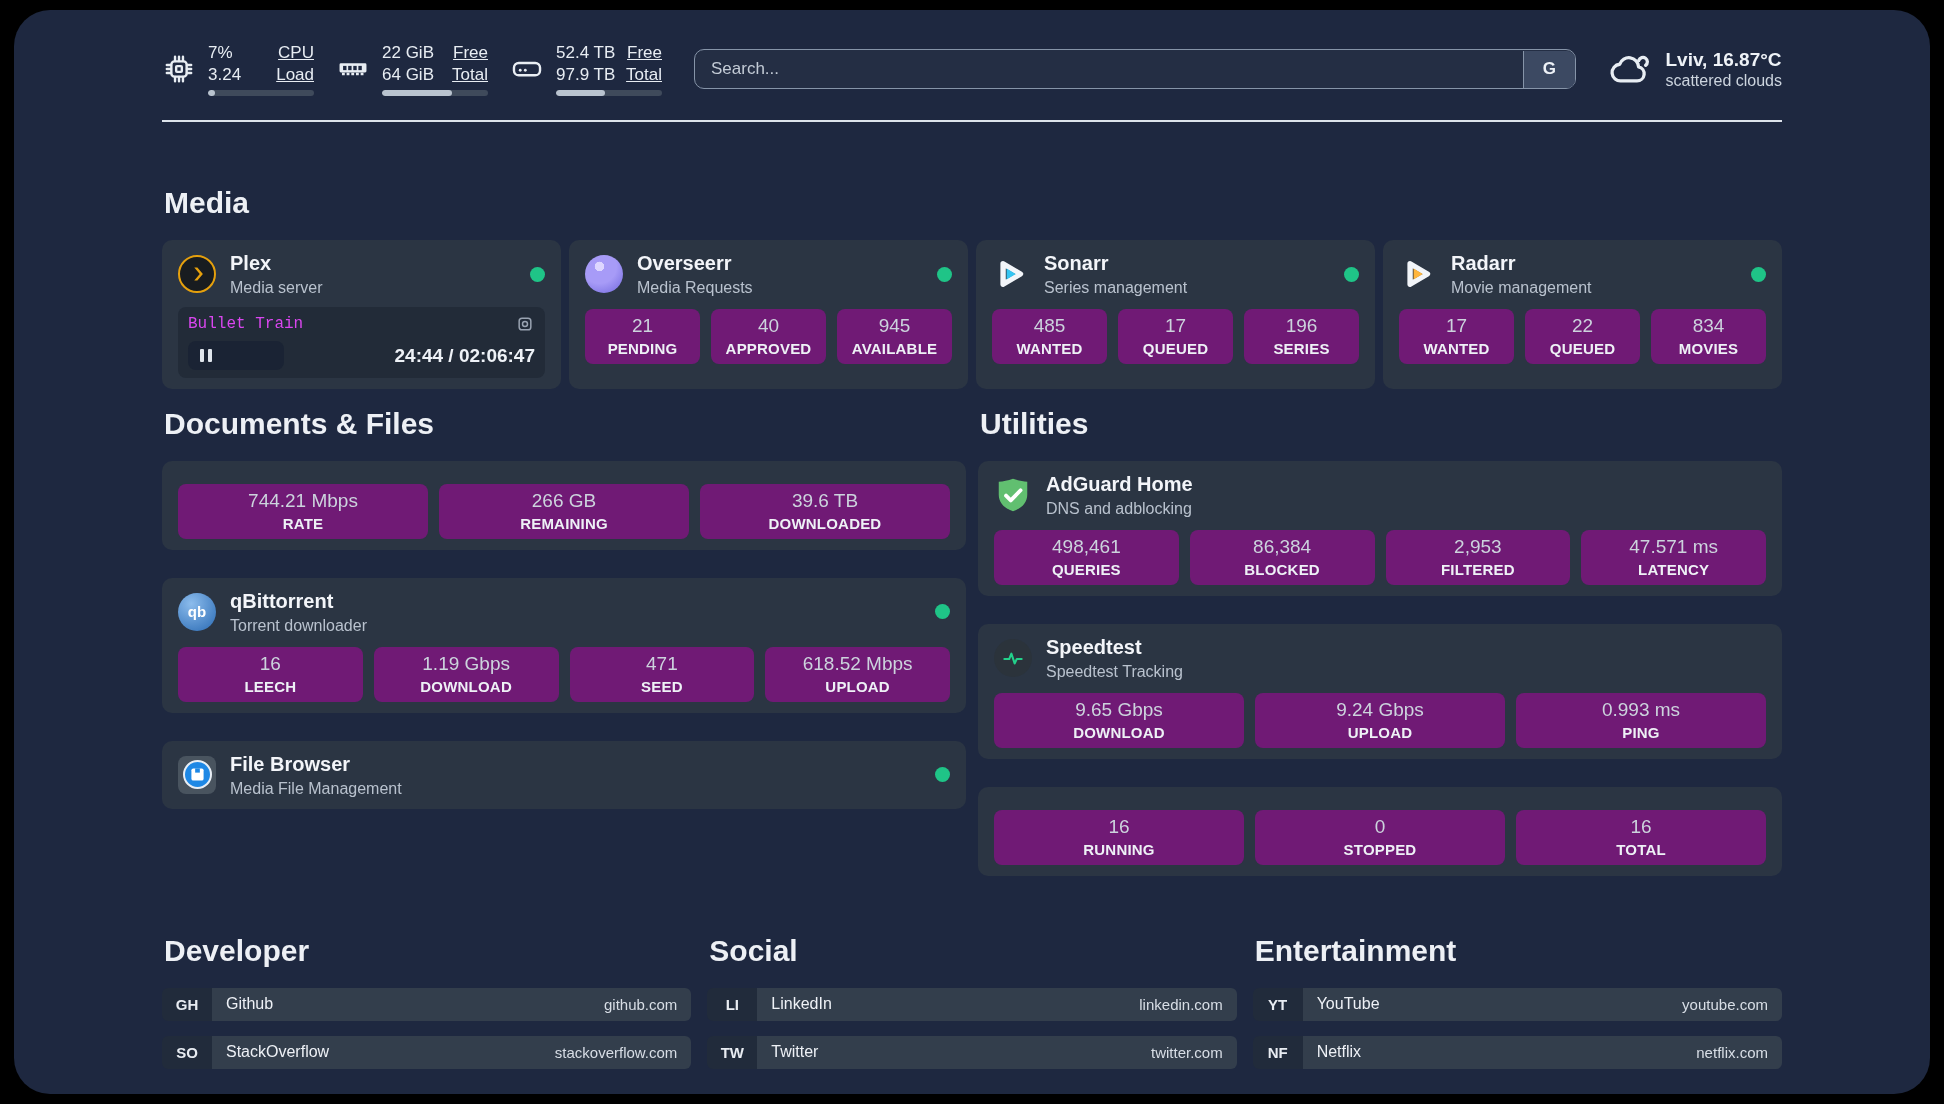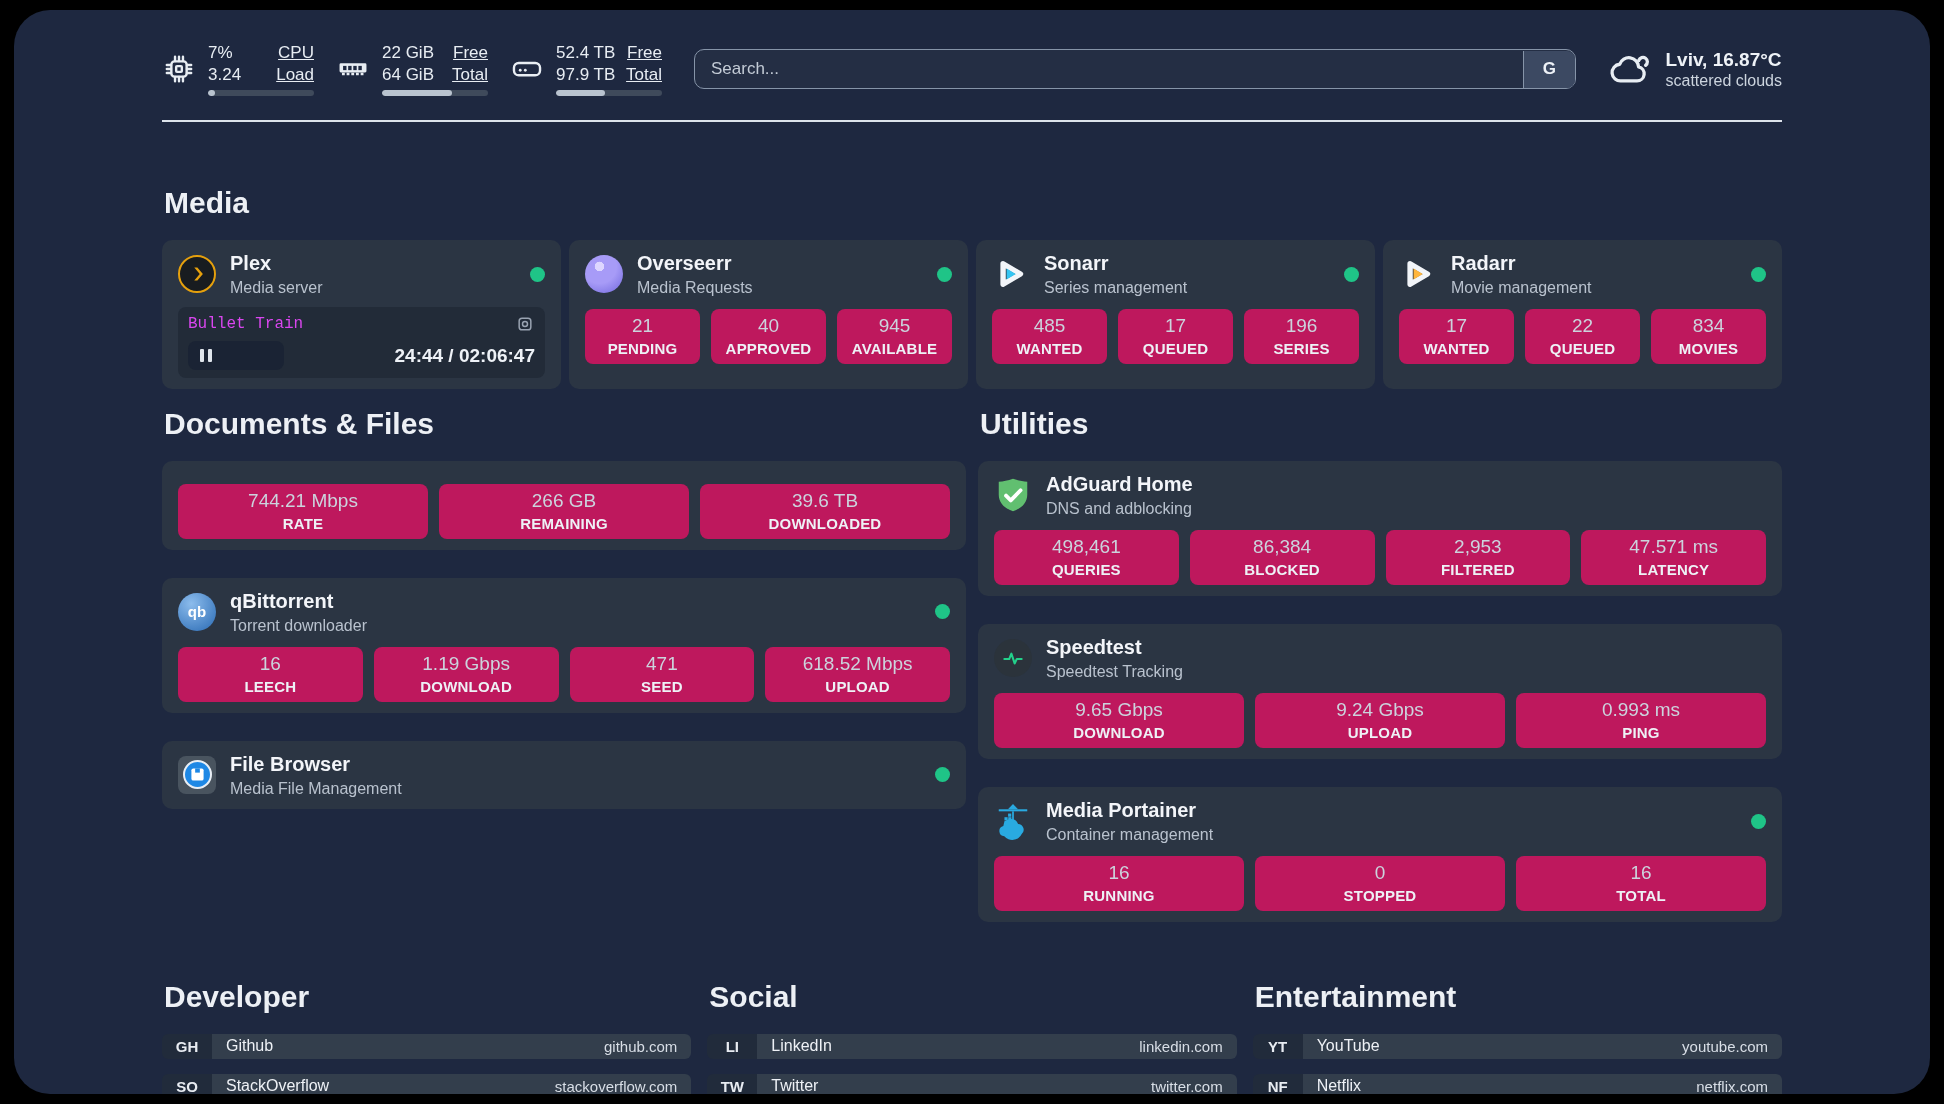--- a/index.html
+++ b/index.html
@@ -46,21 +46,21 @@
   .card { background:#2b3543; border-radius:10px; padding:11px 16px; }
   .card-head { display:flex; align-items:center; gap:14px; }
   .svc-icon { width:38px; height:38px; flex:none; display:flex; align-items:center;
     justify-content:center; }
   .svc-meta { line-height:1.2; }
   .svc-title { font-size:20px; font-weight:600; color:#f3f5f9; }
   .svc-sub { font-size:16px; color:#b9c2ce; margin-top:3px; }
   .dot { width:15px; height:15px; border-radius:50%; background:#1fc487; margin-left:auto; flex:none; }
 
   .stats { display:flex; gap:11px; margin-top:12px; }
-  .stat { flex:1; background:#be185d; border-radius:8px; text-align:center; padding:5px 6px 7px; }
+  .stat { flex:1; background:#701a75; border-radius:8px; text-align:center; padding:5px 6px 7px; }
   .stat-val { font-size:19px; color:#ccd3dd; line-height:1.3; }
   .stat-lab { font-size:15px; font-weight:700; color:#eef1f6; margin-top:1px; letter-spacing:.2px; }
 
   
   .np { margin-top:10px; background:rgba(16,22,34,.32); border-radius:8px; padding:7px 10px 8px; }
   .np-row1 { display:flex; align-items:center; justify-content:space-between;
     font-size:16px; color:#d946ef;font-family:Liberation Mono, monospace; }
   .np-row1 svg { width:20px; height:20px; }
   .np-row2 { margin-top:7px; display:flex; align-items:center; }
   .np-pill { width:96px; height:29px; background:#1a2334; border-radius:8px;
@@ -89,21 +89,21 @@
   .fb-circ { width:29px; height:29px; border-radius:50%; background:#1e88e5;
     border:2px solid #e8eef5; display:flex; align-items:center; justify-content:center; }
   .st-circ { width:38px; height:38px; border-radius:50%; background:#2b333b;
     display:flex; align-items:center; justify-content:center; }
   .st-circ svg { width:26px; height:26px; }
 
   
   .bookmarks { margin-top:58px; display:grid; grid-template-columns:repeat(3,1fr); gap:16px;
     align-items:start; }
   .bm-rows { display:flex; flex-direction:column; gap:15px; }
-  .bm-row { display:flex; height:25px; border-radius:6px; overflow:hidden; cursor:pointer; }
+  .bm-row { display:flex; height:33px; border-radius:6px; overflow:hidden; cursor:pointer; }
   .bm-abbr { width:50px; flex:none; background:#212b3b; color:#e8ecf2; font-size:15px;
     font-weight:600; display:flex; align-items:center; justify-content:center; }
   .bm-body { flex:1; background:#333e4c; display:flex; align-items:center;
     justify-content:space-between; padding:0 14px; }
   .bm-name { font-size:16px; color:#eef1f6; }
   .bm-url { font-size:15px; color:#d8dee6; }
 </style>
 </head>
 <body>
 
@@ -469,40 +469,20 @@
                 <div class="stat-lab">UPLOAD</div>
               </div>
               <div class="stat">
                 <div class="stat-val">0.993 ms</div>
                 <div class="stat-lab">PING</div>
               </div>
             </div>
           </div>
 
           <div class="card">
-            <div class="card-head">
-              <div class="svc-icon">
-                <svg viewBox="0 0 24 24" width="38" height="38" fill="#29aae1">
-                  <rect x="3" y="4.6" width="18" height="1.3"></rect>
-                  <path d="M12 1.2l3.2 3.4H8.8z"></path>
-                  <rect x="11.45" y="5.9" width="1.1" height="8"></rect>
-                  <rect x="8.9" y="7.3" width="2" height="2"></rect>
-                  <rect x="6.6" y="9.6" width="2" height="2"></rect>
-                  <rect x="9" y="9.6" width="2" height="2"></rect>
-                  <rect x="6.6" y="11.9" width="2" height="2"></rect>
-                  <rect x="9" y="11.9" width="2" height="2"></rect>
-                  <path d="M6.5 21.6a3.3 3.3 0 0 1-.6-6.5 4.8 4.8 0 0 1 9.3-1.2 3.6 3.6 0 0 1 2.3 6.3 6.6 6.6 0 0 1-11 1.4z"></path>
-                </svg>
-              </div>
-              <div class="svc-meta">
-                <div class="svc-title">Media Portainer</div>
-                <div class="svc-sub">Container management</div>
-              </div>
-              <div class="dot"></div>
-            </div>
             <div class="stats">
               <div class="stat">
                 <div class="stat-val">16</div>
                 <div class="stat-lab">RUNNING</div>
               </div>
               <div class="stat">
                 <div class="stat-val">0</div>
                 <div class="stat-lab">STOPPED</div>
               </div>
               <div class="stat">

